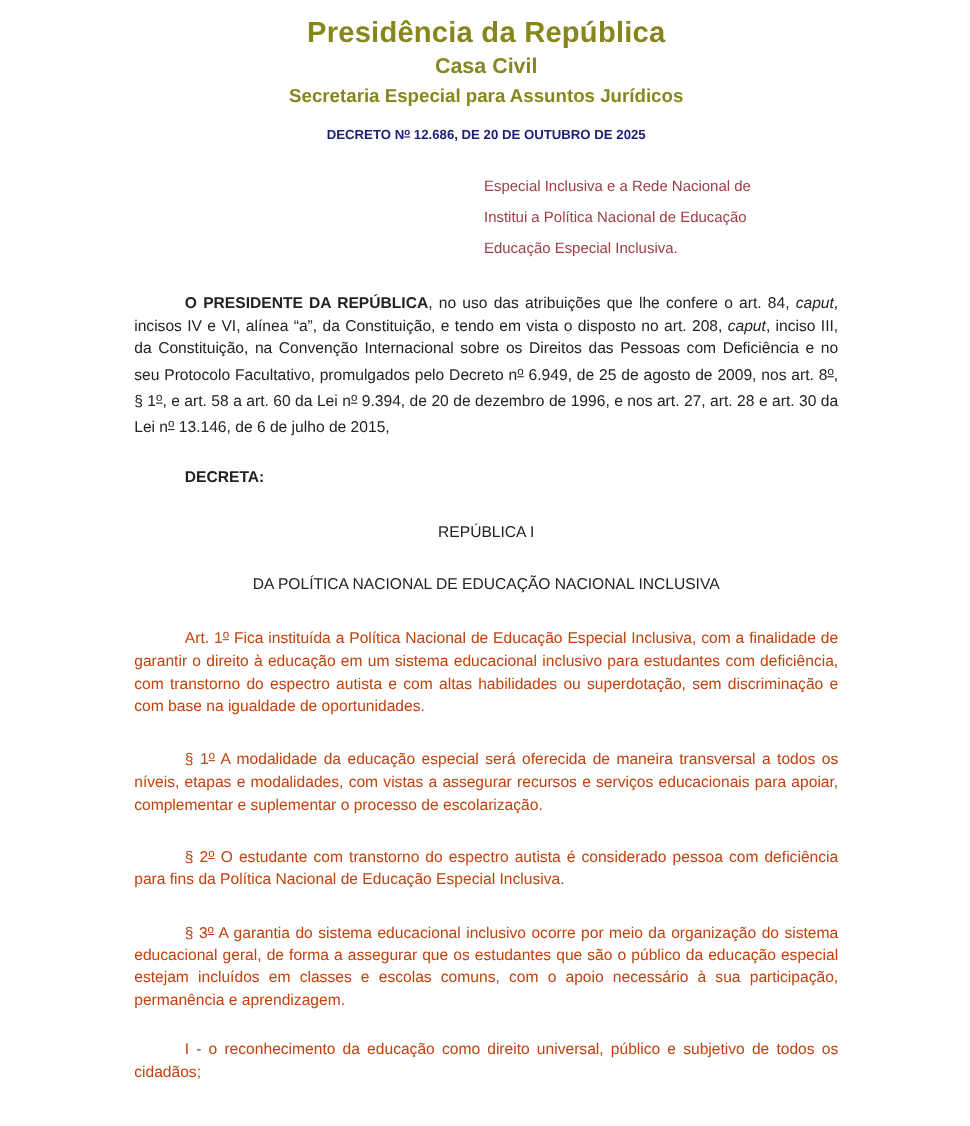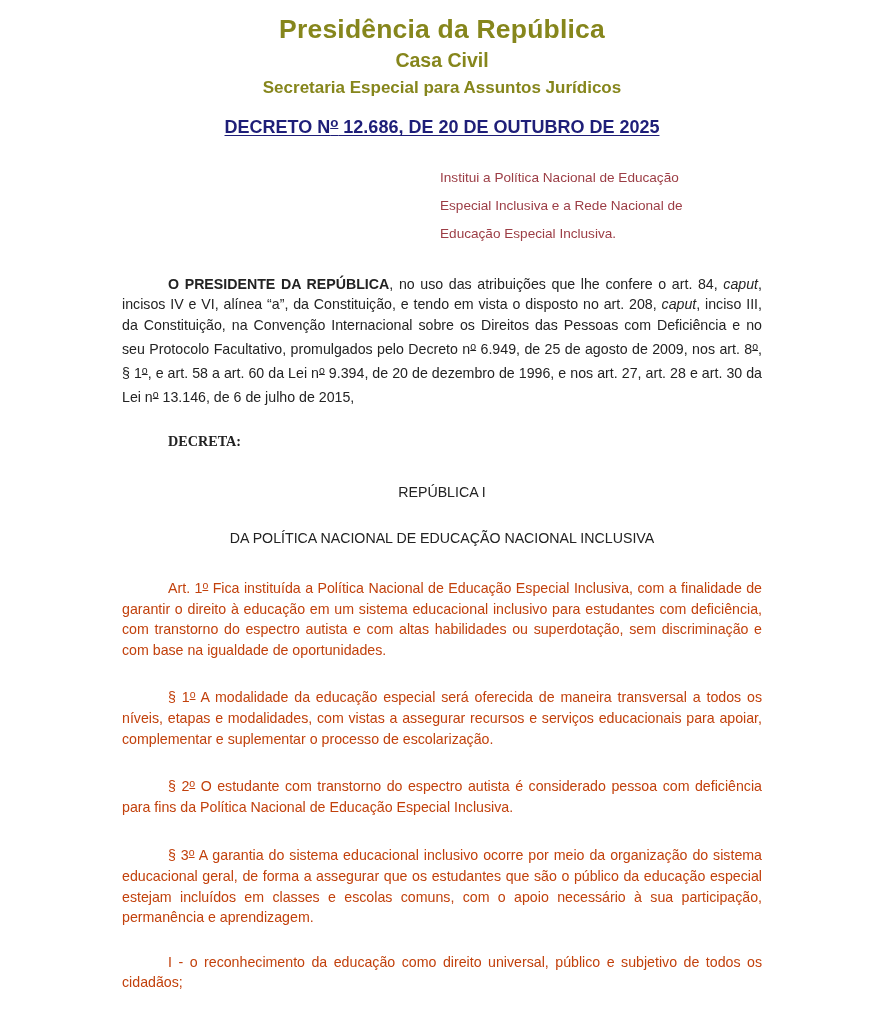--- a/index.html
+++ b/index.html
@@ -47,24 +47,23 @@
     text-align: center;
   }
   .org-line-3 {
     font-size: 17px;
     font-weight: bold;
     color: #86861c;
     line-height: 1.3;
     margin: 3px 0 0 0;
   }
   .decree-title {
-    font-size: 18px;
+    font-size: 12px;
     font-weight: bold;
     color: #1e1e78;
-    text-decoration: underline;
     text-underline-offset: 3px;
     margin: 16px 0 0 0;
     line-height: 1.25;
   }
 
   
   .ementa {
     margin: 26px 0 0 318px;
     width: 272px;
     color: #9c3d45;
@@ -85,21 +84,20 @@
   }
   .preamble b { font-weight: bold; }
   .preamble i, .it { font-style: italic; }
 
   .decreta {
     margin: 24px 0 0 0;
     font-size: 14.2px;
     font-weight: bold;
     text-indent: 46px;
     line-height: 20.5px;
-    font-family: Liberation Serif, serif;
   }
 
   .chapter-num {
     margin: 30px 0 0 0;
     text-align: center;
     font-size: 14.2px;
     line-height: 20.5px;
   }
   .chapter-name {
     margin: 26px 0 0 0;
@@ -132,22 +130,22 @@
 <div class="page">
 
   <div class="doc-header">
     <div class="org-line-1">Presidência da República</div>
     <div class="org-line-2">Casa Civil</div>
     <div class="org-line-3">Secretaria Especial para Assuntos Jurídicos</div>
     <div class="decree-title">DECRETO N<span class="ord">o</span> 12.686, DE 20 DE OUTUBRO DE 2025</div>
   </div>
 
   <div class="ementa">
+    <p>Especial Inclusiva e a Rede Nacional de</p>
     <p>Institui a Política Nacional de Educação</p>
-    <p>Especial Inclusiva e a Rede Nacional de</p>
     <p>Educação Especial Inclusiva.</p>
   </div>
 
   <p class="preamble">
     <b>O PRESIDENTE DA REPÚBLICA</b><span>, no uso das atribuições que lhe confere o art. 84, </span><i>caput</i><span>, incisos IV e VI, alínea “a”, da Constituição, e tendo em vista o disposto no art. 208, </span><i>caput</i><span>, inciso III, da Constituição, na Convenção Internacional sobre os Direitos das Pessoas com Deficiência e no seu Protocolo Facultativo, promulgados pelo Decreto n<span class="ord">o</span> 6.949, de 25 de agosto de 2009, nos art. 8<span class="ord">o</span>, § 1<span class="ord">o</span>, e art. 58 a art. 60 da Lei n<span class="ord">o</span> 9.394, de 20 de dezembro de 1996, e nos art. 27, art. 28 e art. 30 da Lei n<span class="ord">o</span> 13.146, de 6 de julho de 2015,</span>
   </p>
 
   <p class="decreta">DECRETA:</p>
 
   <p class="chapter-num">REPÚBLICA I</p>

